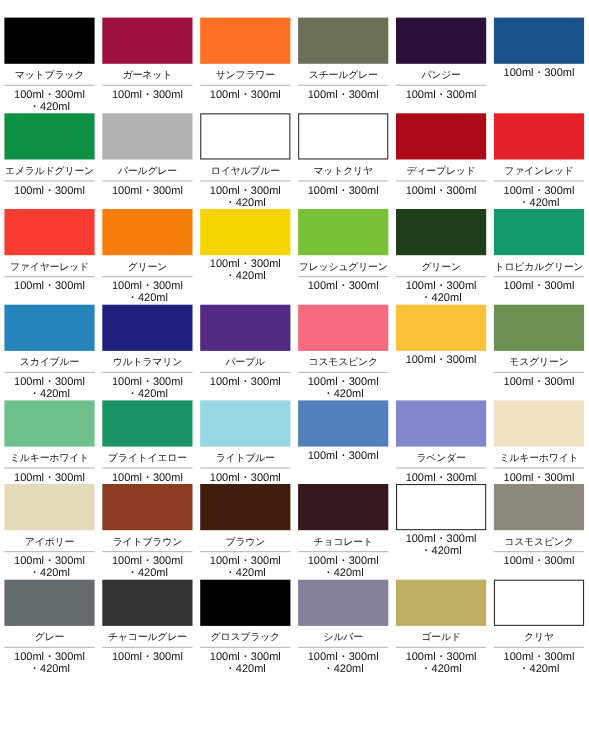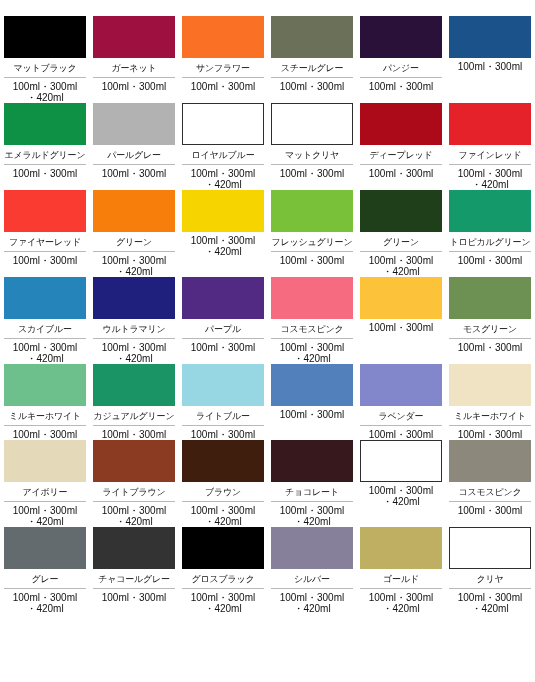--- a/index.html
+++ b/index.html
@@ -221,21 +221,21 @@
       </div>
     </div>
     <div class="chart-row">
       <div class="swatch-cell">
         <div class="swatch-chip" style="background-color: rgb(109, 192, 139);"></div>
         <div class="swatch-name">ミルキーホワイト</div>
         <div class="swatch-sizes">100ml・300ml</div>
       </div>
       <div class="swatch-cell">
         <div class="swatch-chip" style="background-color: rgb(27, 148, 101);"></div>
-        <div class="swatch-name">カジュアルグリーン</div>
+        <div class="swatch-name">ブライトイエロー</div>
         <div class="swatch-sizes">100ml・300ml</div>
       </div>
       <div class="swatch-cell">
         <div class="swatch-chip" style="background-color: rgb(151, 214, 227);"></div>
         <div class="swatch-name">ライトブルー</div>
         <div class="swatch-sizes">100ml・300ml</div>
       </div>
       <div class="swatch-cell">
         <div class="swatch-chip" style="background-color: rgb(82, 128, 186);"></div>
         <div class="swatch-sizes">100ml・300ml</div>

